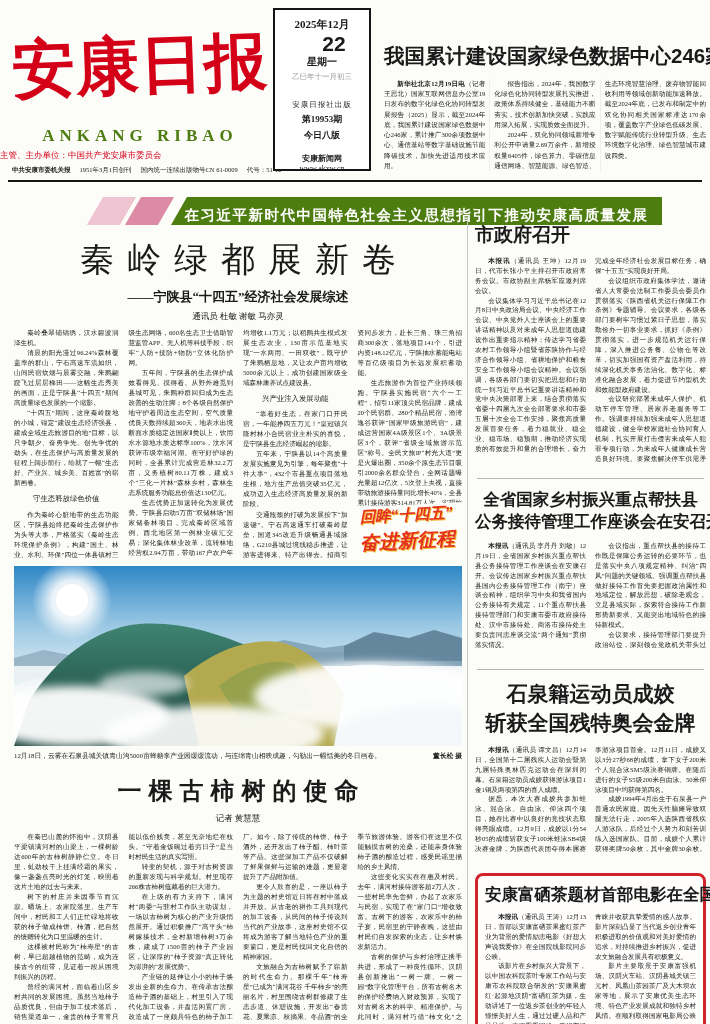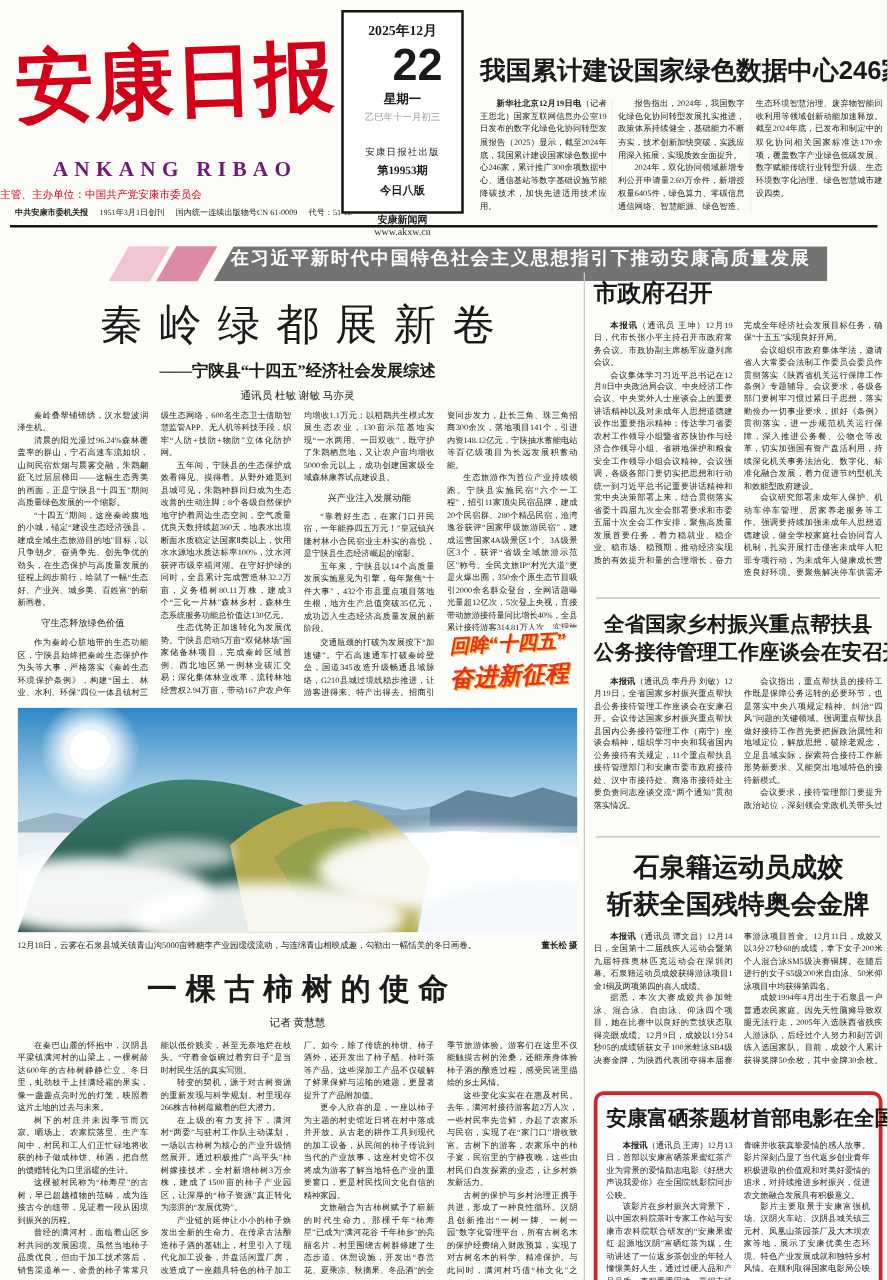--- a/index.html
+++ b/index.html
@@ -3,30 +3,30 @@
 <meta charset="utf-8">
 <style>
   * { margin:0; padding:0; box-sizing:border-box; }
   body { background:#888; font-family:"Liberation Serif", serif; }
   #page { position:relative; width:710px; height:1024px; margin:0 auto; background:#fcfcf9; overflow:hidden; color:#1a1a1a; }
 
   
   .masthead-title { position:absolute; left:12px; top:6px; width:256px; height:118px; font-size:63px; font-weight:bold;
     color:#d30018; white-space:nowrap; text-align:center; line-height:118px; transform:rotate(-2deg); letter-spacing:1px;
     font-family:"DejaVu Serif", serif; }
-  .pinyin { position:absolute; left:12px; top:126px; width:256px; text-align:center; color:#701a75; font-weight:bold;
+  .pinyin { position:absolute; left:12px; top:126px; width:256px; text-align:center; color:#4d7c0f; font-weight:bold;
     font-size:17px; letter-spacing:5px; font-family:"Liberation Serif", serif; }
   .supervisor { position:absolute; left:0; top:150px; width:280px; text-align:left; color:#d30018; font-weight:normal; font-size:8.5px; }
   .orgline { position:absolute; left:12px; top:166px; width:360px; font-size:6.5px; color:#222; display:flex; gap:9px; white-space:nowrap; }
   .orgline b { font-weight:bold; }
 
   .datebox { position:absolute; left:273px; top:8px; width:98px; height:163px; border:2px solid #151515; background:#fff;
     text-align:center; padding-top:7px; }
   .db-ym { font-size:11px; font-weight:bold; }
-  .db-day { font-size:36px; font-weight:bold; line-height:1.1; font-family:"Liberation Sans", sans-serif;padding-left:24px; }
+  .db-day { font-size:21px; font-weight:bold; line-height:1.1; font-family:"Liberation Sans", sans-serif;padding-left:24px; }
   .db-week { font-size:10px; font-weight:bold; }
   .db-lunar { font-size:7.5px; color:#9a9a9a; margin-top:3px; }
   .db-pub { font-size:7.5px; margin-top:18px; letter-spacing:1px; }
   .db-issue, .db-pages { font-size:9px; font-weight:bold; margin-top:3px; }
   .db-site { font-size:8px; font-weight:bold; margin-top:11px; }
   .db-url { font-size:8px; }
 
   .top-article { position:absolute; left:384px; top:42px; width:322px; }
   .top-headline { font-size:20.5px; font-weight:bold; font-family:"Liberation Sans", sans-serif; white-space:nowrap; }
   .top-body { margin-top:9px; column-count:3; column-gap:9px; column-rule:1px solid #eee; font-size:6.6px; line-height:1.55;
@@ -34,22 +34,22 @@
   .body-text p { text-indent:2em; margin:0; }
   .body-text p.subhead { text-indent:0; text-align:center; font-weight:normal; font-size:7.4px; font-family:"Liberation Sans", sans-serif; margin:5px 0; }
   .body-text b { font-weight:bold; }
 
   .header-rule { position:absolute; left:8px; top:180px; width:694px; height:2px; background:#151515; }
 
   
   .banner { position:absolute; left:95px; top:197px; width:567px; height:28px; display:flex; align-items:stretch; }
   .stripe1 { width:33px; background:#efc4d3; transform:skewX(-30deg); margin-right:5px; }
   .stripe2 { width:33px; background:#dc8aa6; transform:skewX(-30deg); margin-right:5px; }
-  .banner-bar { flex:1; background:#737373; clip-path:polygon(16px 0, 100% 0, 100% 100%, 0 100%);
-    display:flex; align-items:flex-start; justify-content:center; }
+  .banner-bar { flex:1; background:#4d7c0f; clip-path:polygon(16px 0, 100% 0, 100% 100%, 0 100%);
+    display:flex; align-items:flex-end; justify-content:center; }
   .banner-bar span { color:#fff; font-weight:bold; font-size:14.5px; font-family:"Liberation Sans", sans-serif;
     letter-spacing:1.5px; white-space:nowrap; }
 
   
   .lead-title { position:absolute; left:14px; top:237px; width:448px; text-align:center; font-size:34px; font-weight:normal;
     font-family:"Liberation Sans", sans-serif; letter-spacing:13px; text-indent:13px; white-space:nowrap; }
   .lead-subtitle { position:absolute; left:14px; top:288px; width:448px; text-align:center; font-size:13px; font-weight:bold; }
   .lead-byline { position:absolute; left:14px; top:311px; width:448px; text-align:center; font-size:8.5px; }
   .lead-body { position:absolute; left:14px; top:328px; width:448px; height:235px; column-count:4; column-gap:10px;
     font-size:6.6px; line-height:1.52; text-align:justify; overflow:hidden; }

